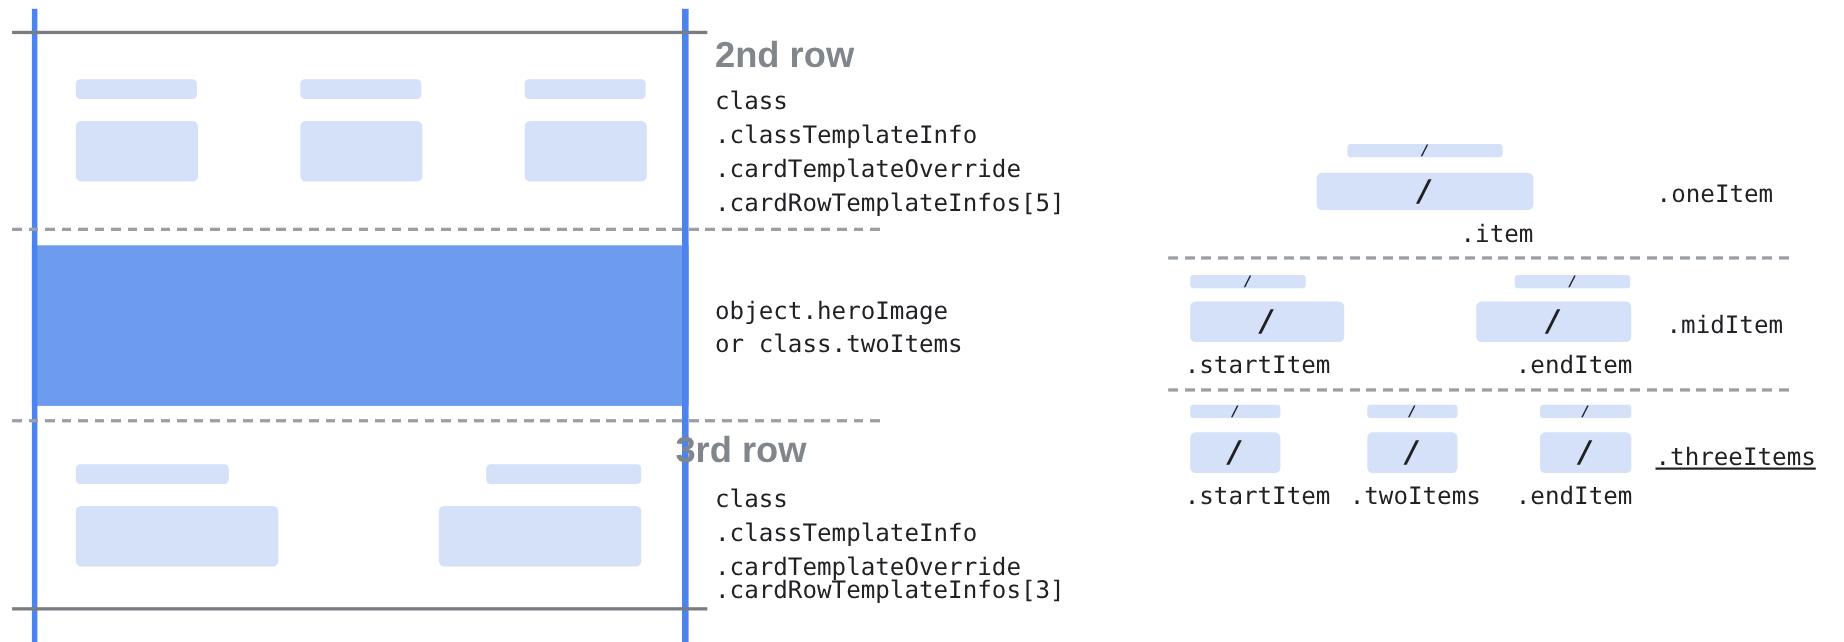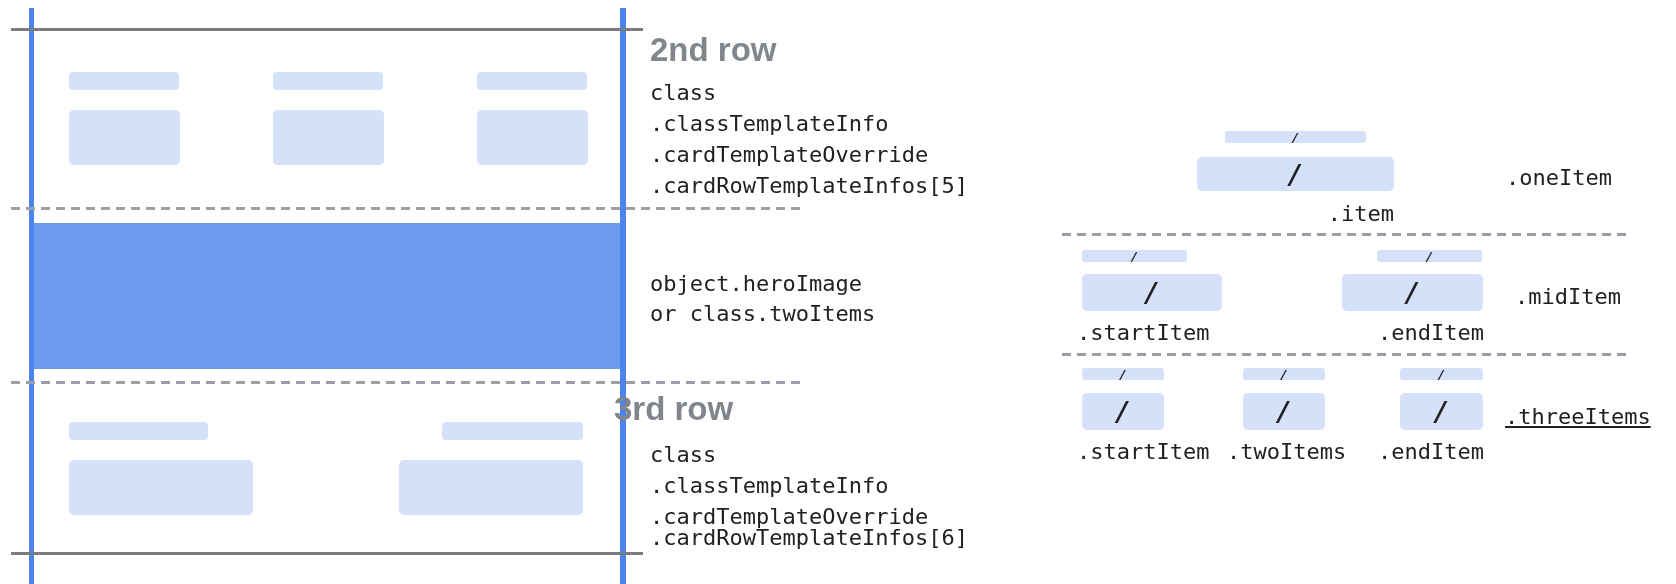--- a/index.html
+++ b/index.html
@@ -96,21 +96,21 @@
   <div>
     <div class="code" style="left:650px;top:268px;">object.heroImage</div>
     <div class="code" style="left:650px;top:298px;">or class.twoItems</div>
   </div>
 
   <div>
     <div class="ann-title" style="left:614px;top:392px;">3rd row</div>
     <div class="code" style="left:650px;top:439px;">class</div>
     <div class="code" style="left:650px;top:470px;">.classTemplateInfo</div>
     <div class="code" style="left:650px;top:501px;">.cardTemplateOverride</div>
-    <div class="code" style="left:650px;top:522px;">.cardRowTemplateInfos[6]</div>
+    <div class="code" style="left:650px;top:522px;">.cardRowTemplateInfos[3]</div>
   </div>
 
   <div>
     <div class="bar" style="left:1225px;top:131px;width:141px;height:12px;border-radius:3px;">
       <span class="slash-sm">/</span>
     </div>
     <div class="bar bar-lg" style="left:1197px;top:157px;width:197px;height:34px;">
       <span class="slash-lg">/</span>
     </div>
     <div class="mono-label center" style="left:1197px;top:202px;width:197px;">.item</div>

